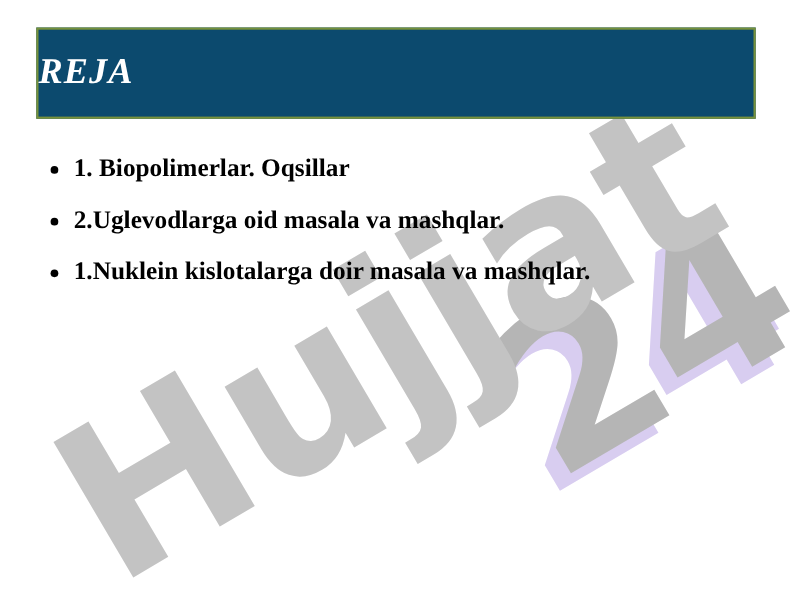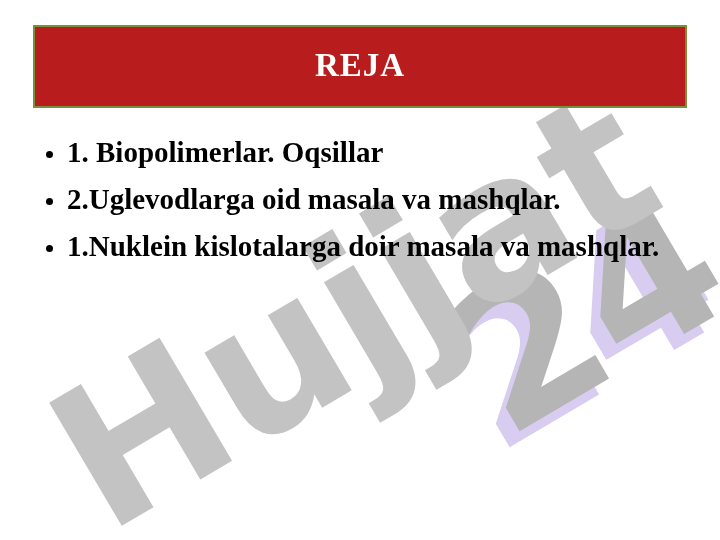--- a/index.html
+++ b/index.html
@@ -68,26 +68,27 @@
   }
 
   
   #title-bar {
     position: absolute;
     left: 33px;
     top: 25px;
     width: 654px;
     height: 83px;
     box-sizing: border-box;
-    background: #b91c1c;
+    background: #0c4a6e;
     border: 2px solid #77913b;
     z-index: 2;
     display: flex;
     align-items: center;
-    justify-content: center;
+    justify-content: flex-start;
+    font-style: italic;
   }
   #slide-title {
     color: #ffffff;
     font-family: "Liberation Serif", "DejaVu Serif", serif;
     font-weight: 700;
     font-size: 33px;
     line-height: 1;
     letter-spacing: 1px;
     text-align: center;
     margin-top: -2px;
@@ -104,21 +105,21 @@
     padding: 0;
     list-style: none;
   }
   .bullet-item {
     position: relative;
     padding-left: 34px;
     margin: 0 0 2px 0;
     color: #000000;
     font-family: "Liberation Serif", "DejaVu Serif", serif;
     font-weight: 700;
-    font-size: 29px;
+    font-size: 23px;
     line-height: 45px;
     text-align: justify;
     text-justify: inter-word;
   }
   .bullet-item::before {
     content: "";
     position: absolute;
     left: 13px;
     top: 21px;
     width: 7px;

